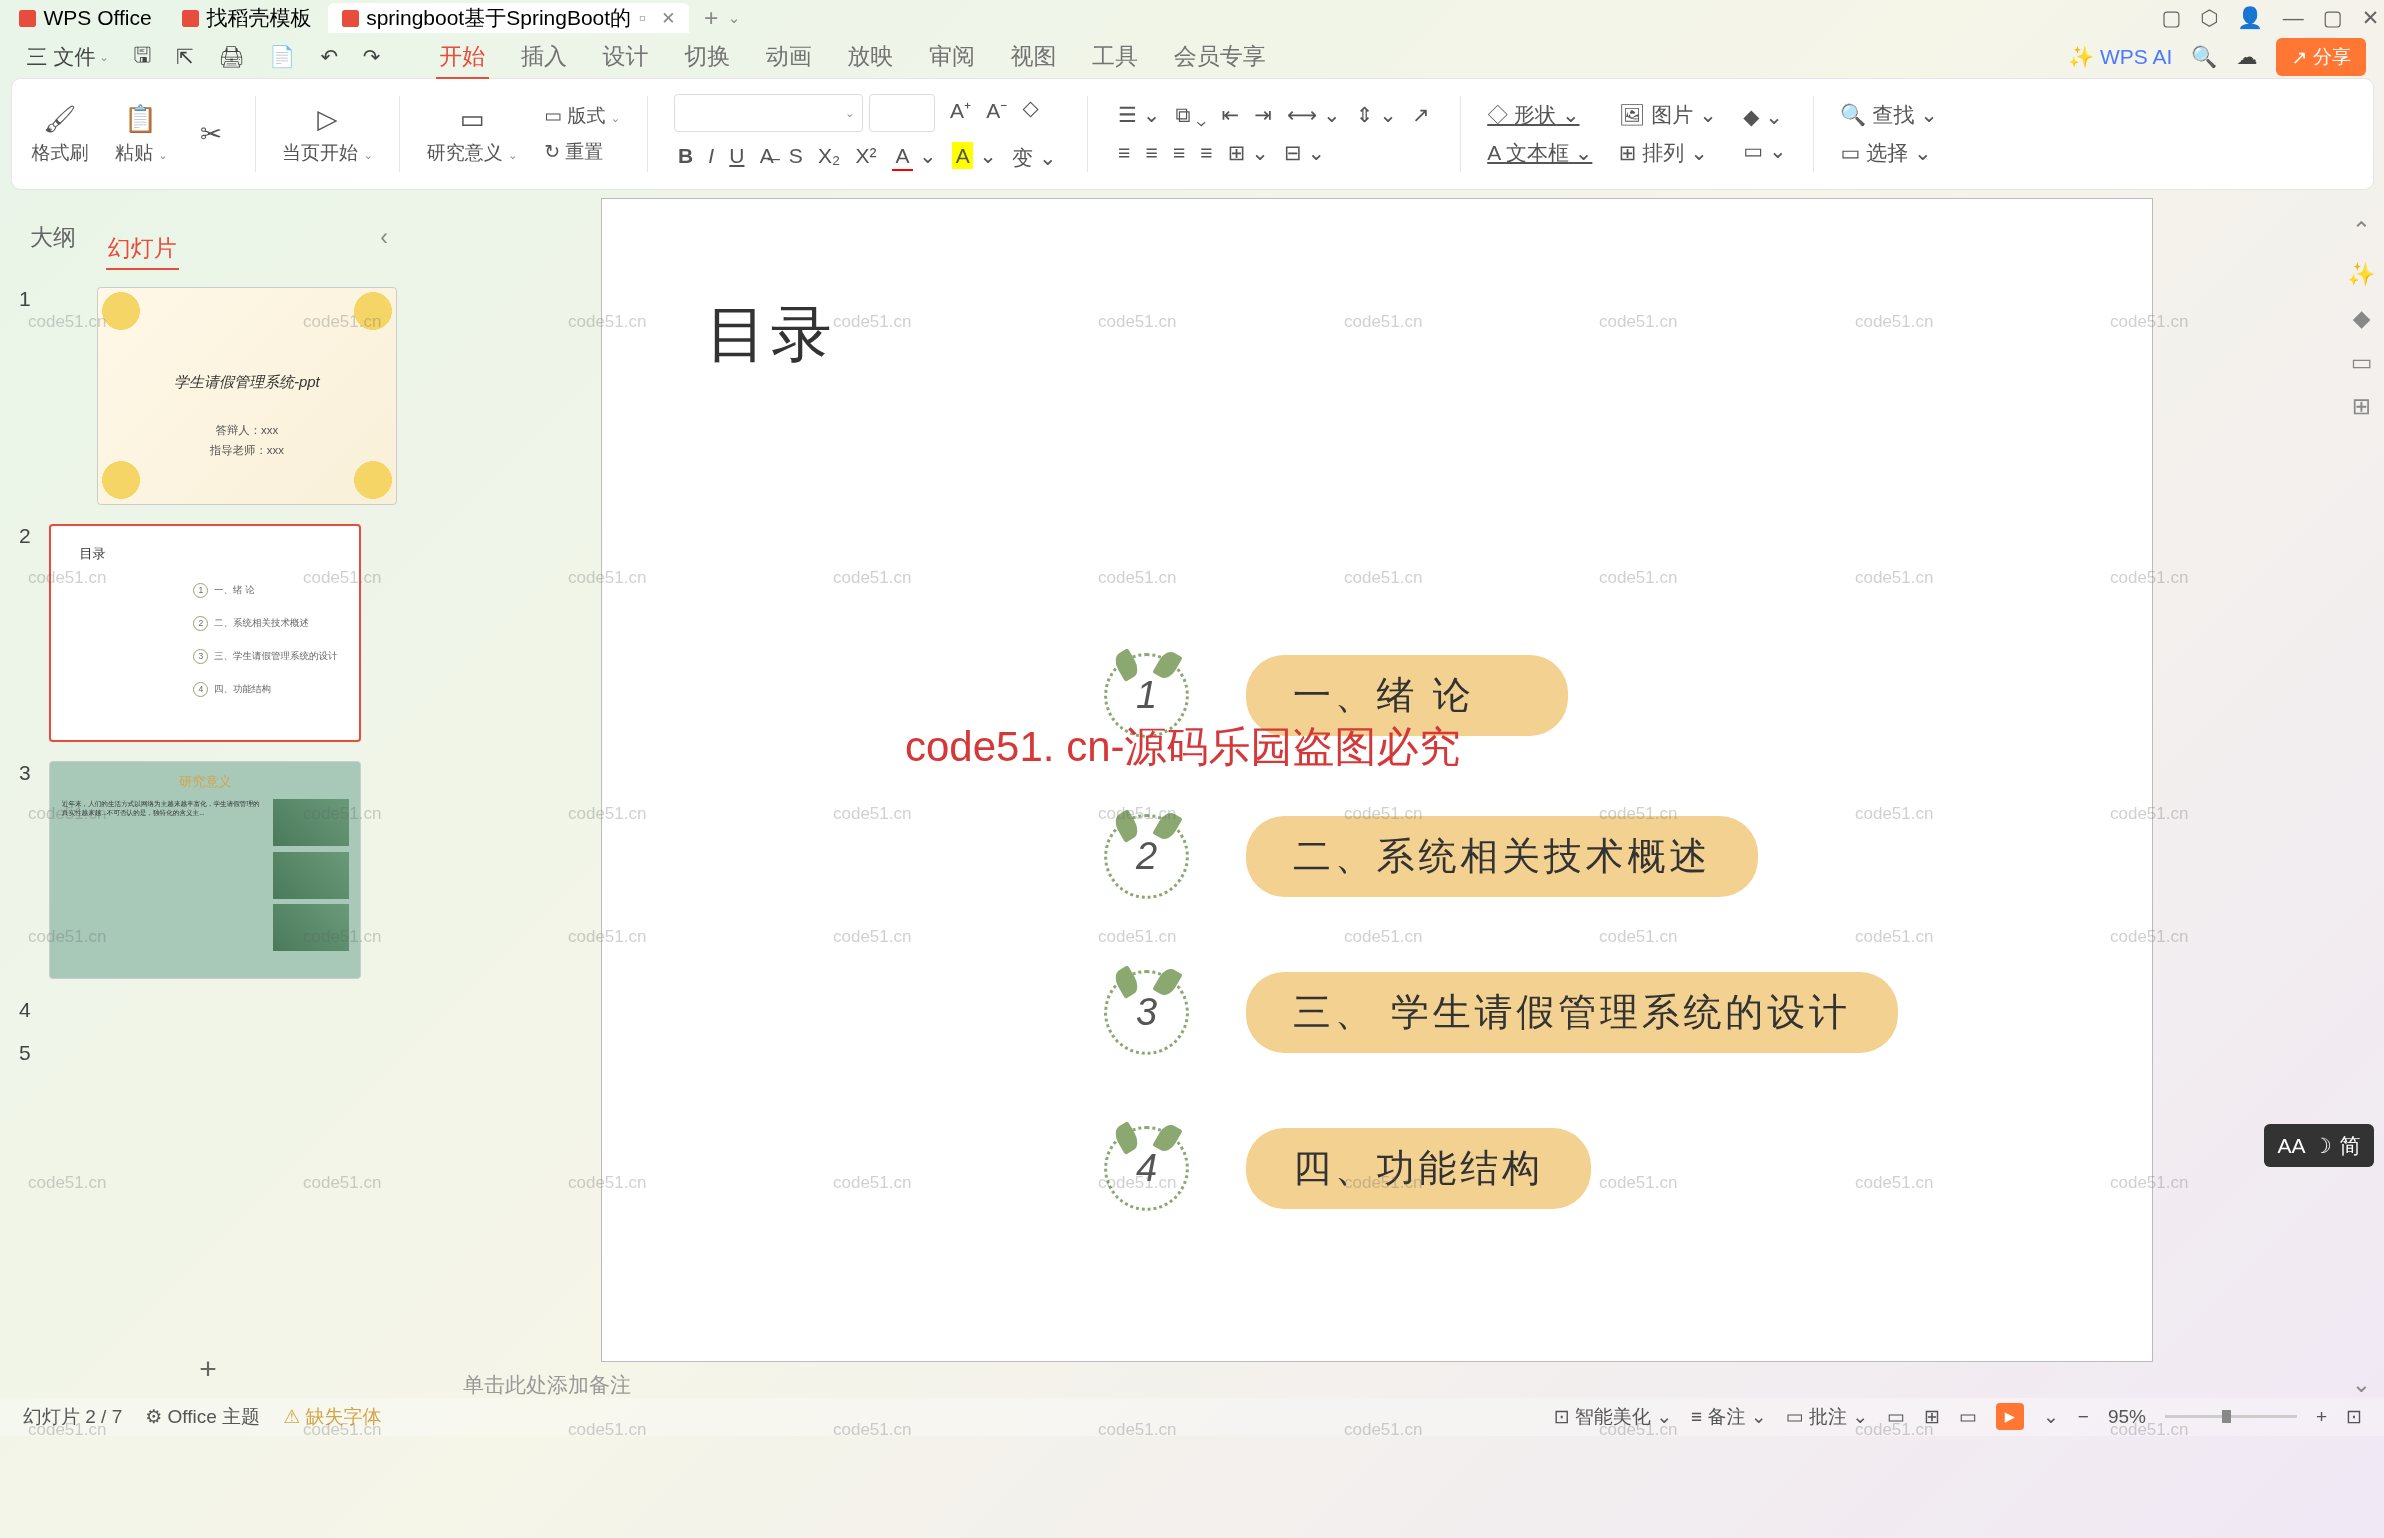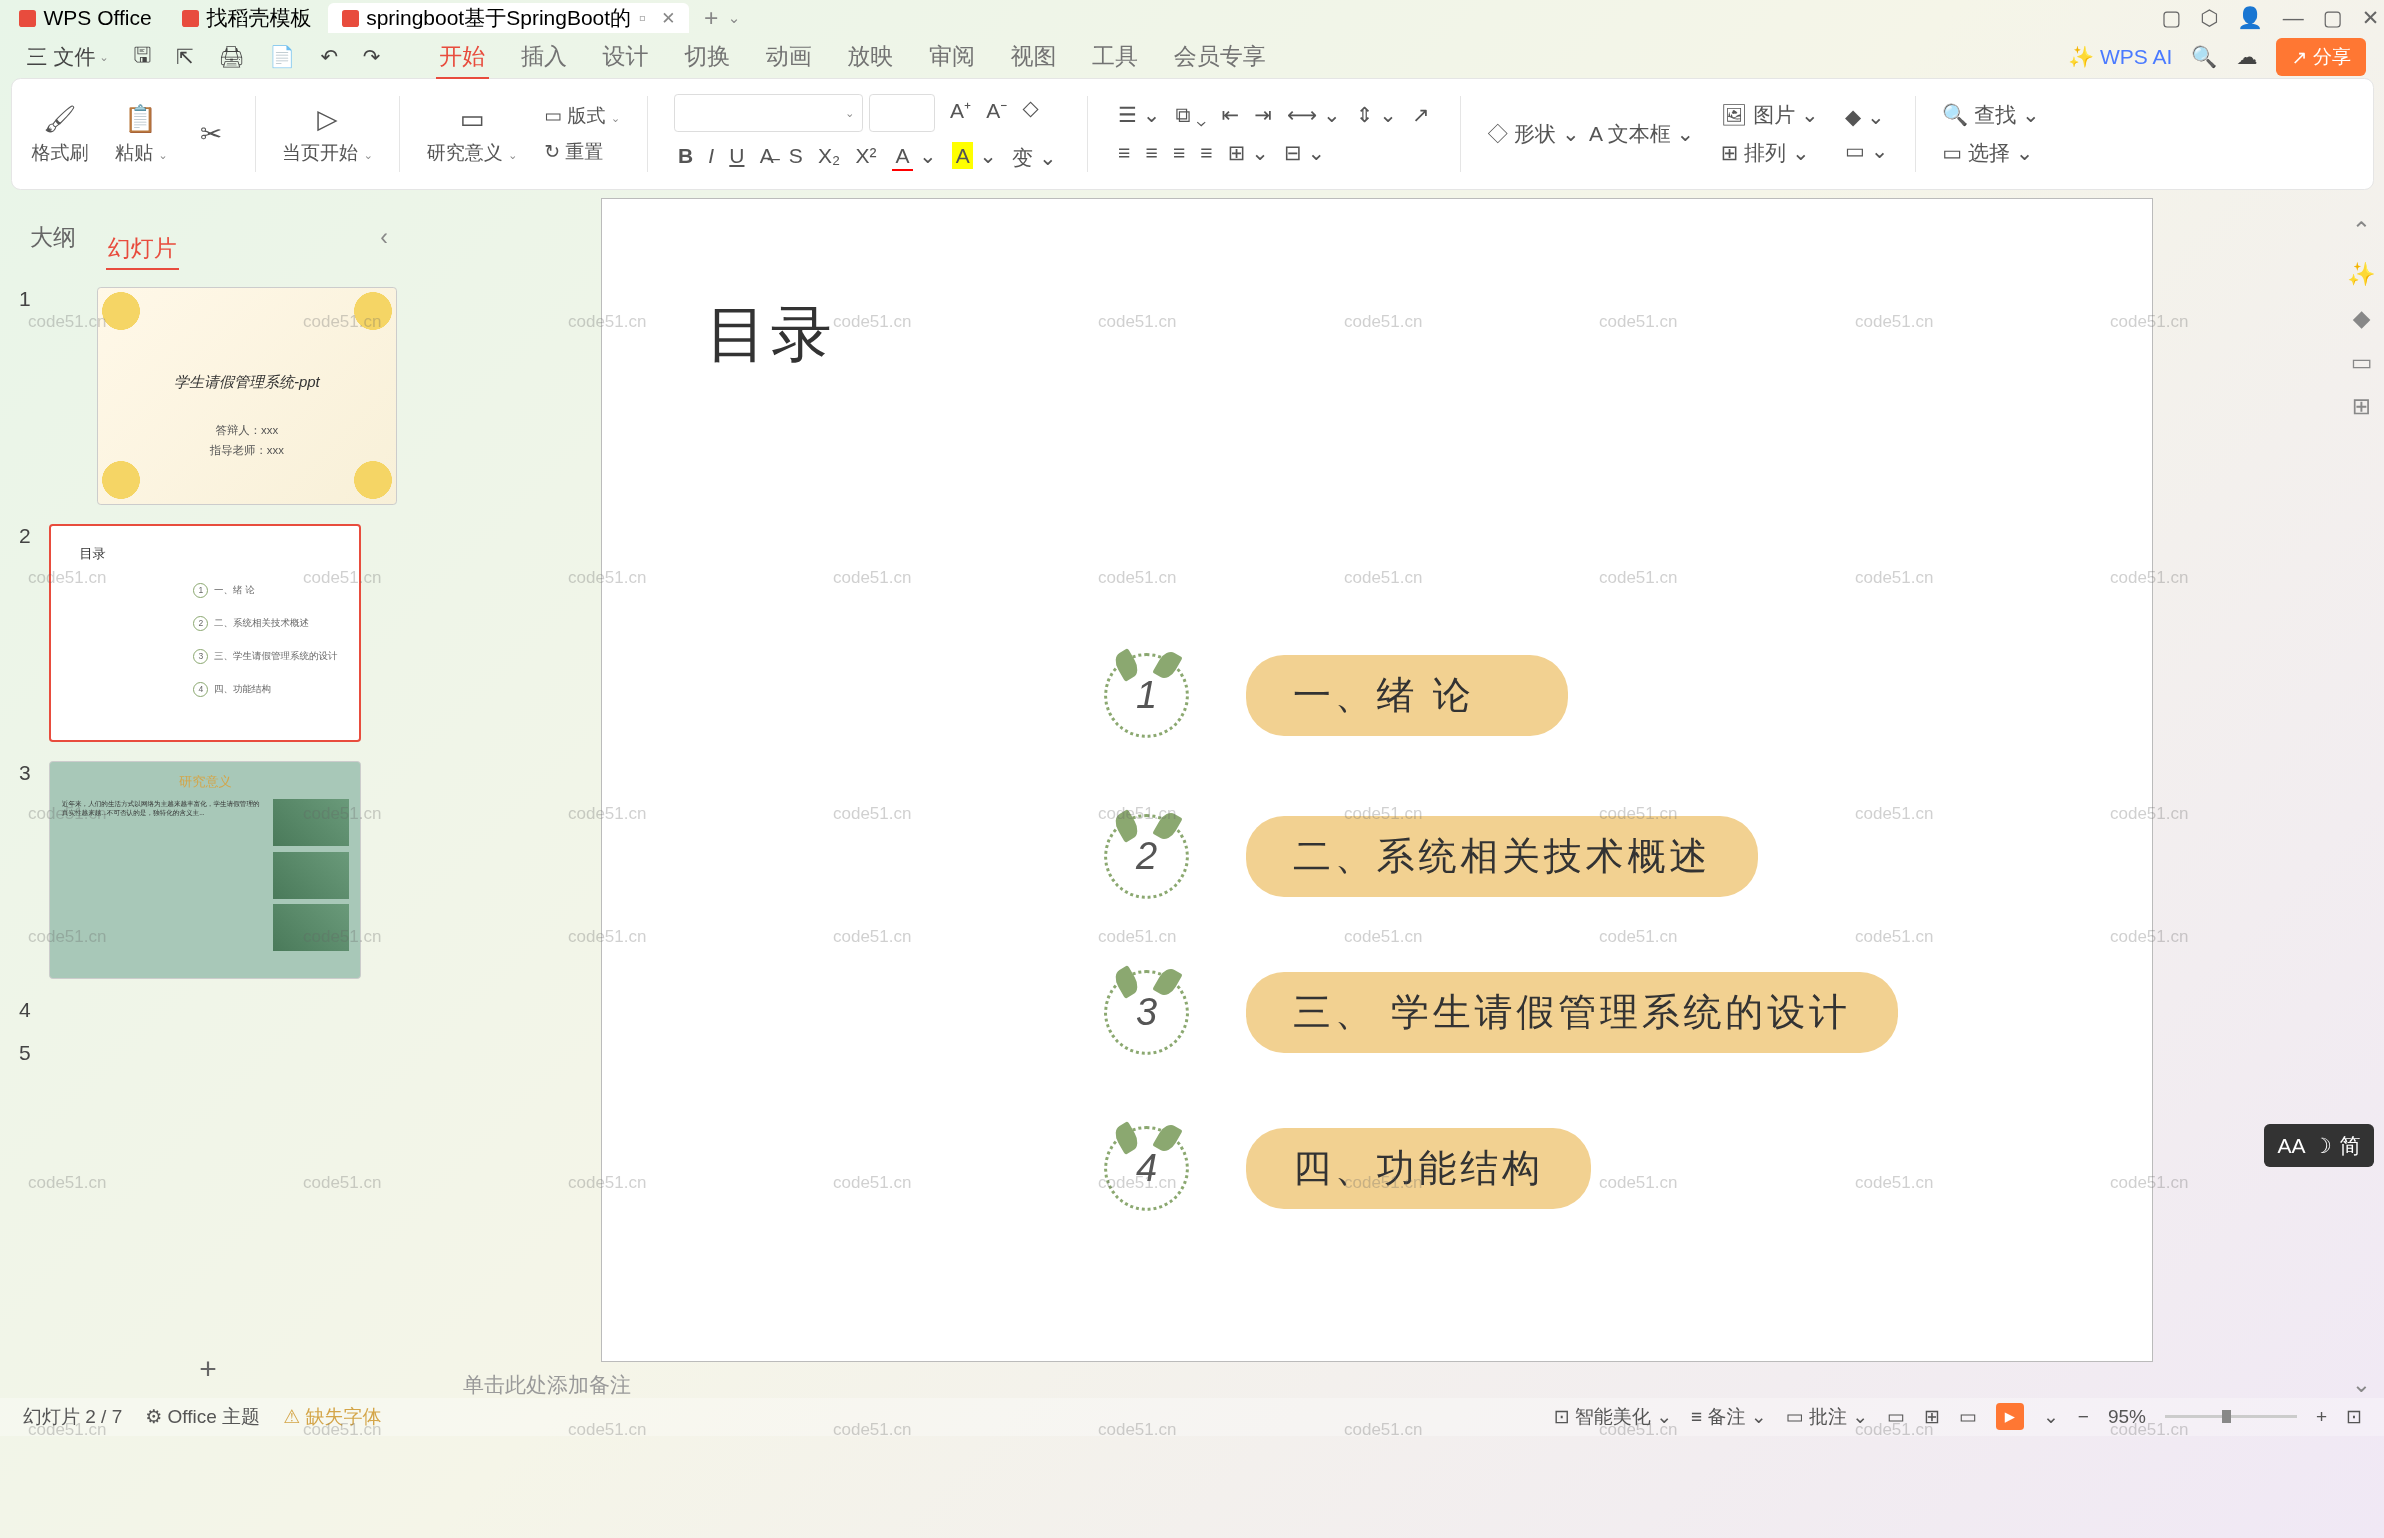--- a/index.html
+++ b/index.html
@@ -222,21 +222,21 @@
     <div class="ribbon-small">
       <span>≡</span>
       <span>≡</span>
       <span>≡</span>
       <span>≡</span>
       <span>⊞ ⌄</span>
       <span>⊟ ⌄</span>
     </div>
   </div>
   <div class="ribbon-sep"></div>
-  <div style="display:flex;flex-direction:row;gap:9.5px;font-size:21px;color:#555;">
+  <div style="display:flex;flex-direction:column;gap:9.5px;font-size:21px;color:#555;text-decoration:underline;">
     <span>◇ <span>形状</span> ⌄</span>
     <span>A <span>文本框</span> ⌄</span>
   </div>
   <div style="display:flex;flex-direction:column;gap:9.5px;font-size:21px;color:#555;">
     <span>🖼 <span>图片</span> ⌄</span>
     <span>⊞ <span>排列</span> ⌄</span>
   </div>
   <div style="display:flex;flex-direction:column;gap:9.5px;font-size:21px;color:#555;">
     <span>◆ ⌄</span>
     <span>▭ ⌄</span>
@@ -338,20 +338,21 @@
             </div>
           <div class="toc-label wide">三、 学生请假管理系统的设计</div>
         </div>
         <div class="toc-item" style="top:927px;left:502px;">
           <div class="toc-badge">
               <div class="wreath"></div>
               <span class="toc-num">4</span>
             </div>
           <div class="toc-label">四、功能结构</div>
         </div>
+        <div class="watermark-center">code51. cn-源码乐园盗图必究</div>
       </div>
     </div>
     <div class="notes-bar" placeholder="单击此处添加备注"><span>单击此处添加备注</span></div>
   </div>
 
   <div class="right-rail">
     <span>⌃</span>
     <span>✨</span>
     <span>◆</span>
     <span>▭</span>

